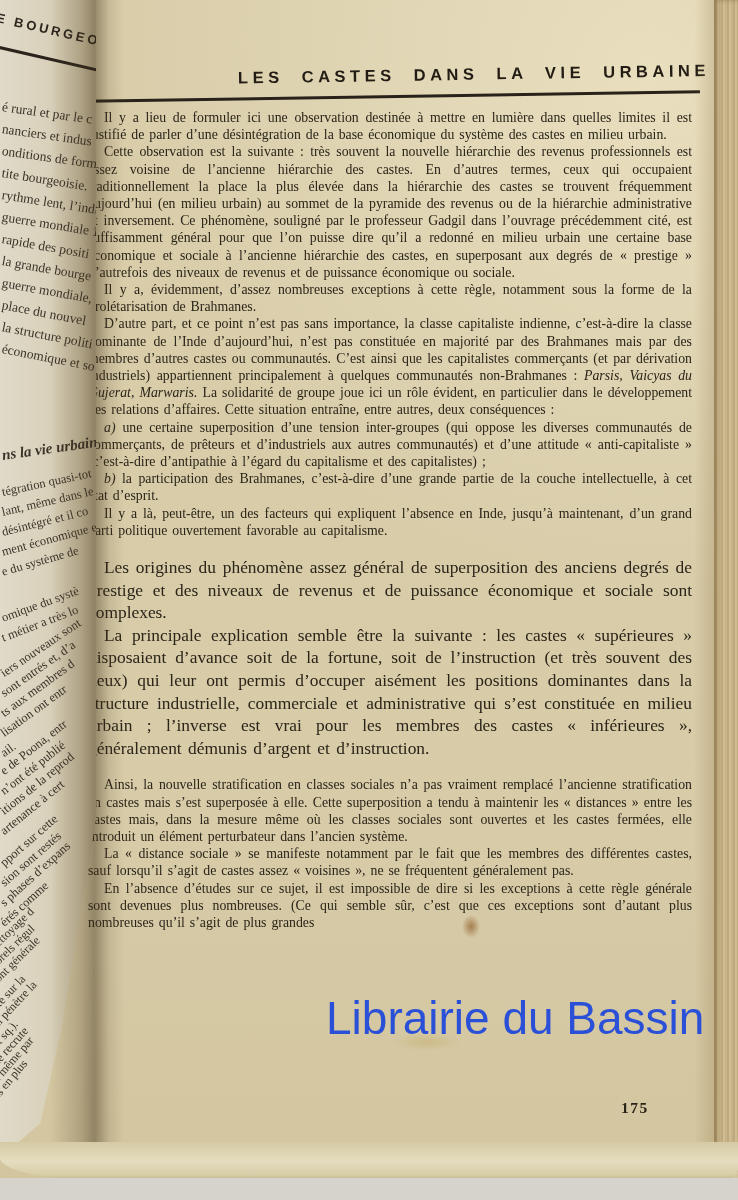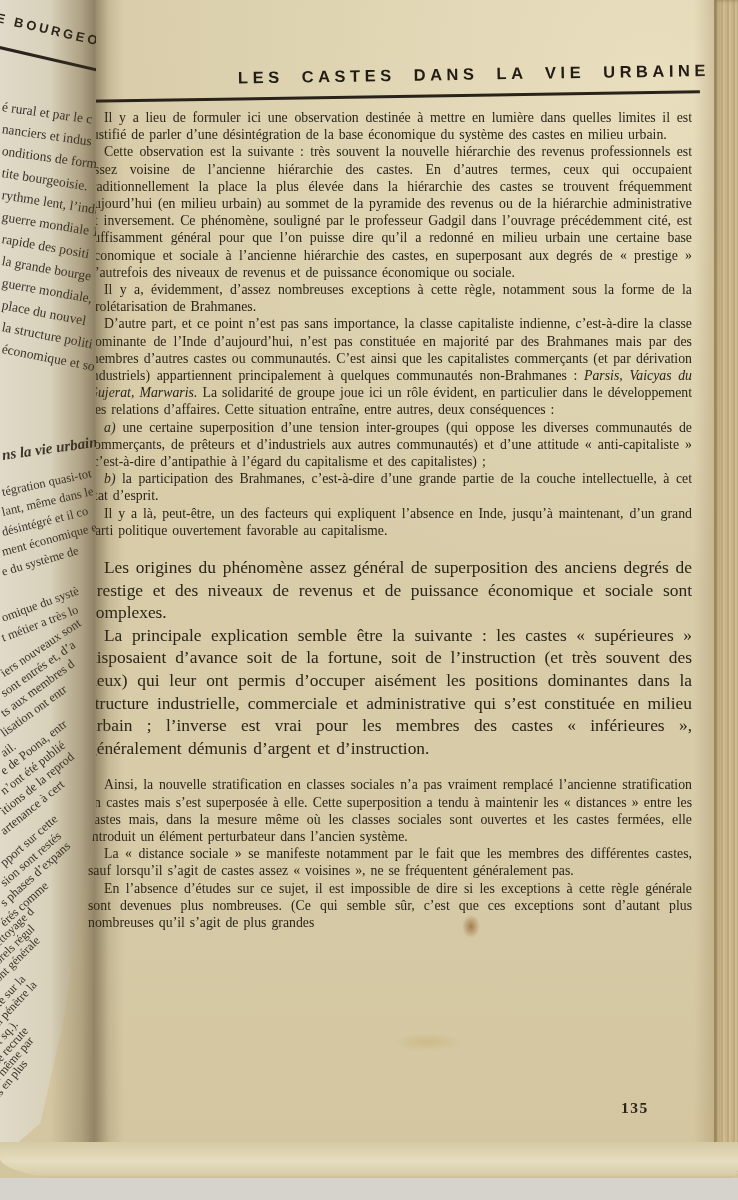--- a/index.html
+++ b/index.html
@@ -112,21 +112,21 @@
         <p class="para small"><span>D’autre part, et ce point n’est pas sans importance, la classe capitaliste indienne, c’est-à-dire la classe dominante de l’Inde d’aujourd’hui, n’est pas constituée en majorité par des Brahmanes mais par des membres d’autres castes ou communautés. C’est ainsi que les capitalistes commerçants (et par dérivation industriels) appartiennent principalement à quelques communautés non-Brahmanes : </span><span style="font-style: italic;">Parsis, Vaicyas du Gujerat, Marwaris.</span><span> La solidarité de groupe joue ici un rôle évident, en particulier dans le développement des relations d’affaires. Cette situation entraîne, entre autres, deux conséquences :</span></p>
         <p class="para small"><span style="font-style: italic;">a)</span><span> une certaine superposition d’une tension inter-groupes (qui oppose les diverses communautés de commerçants, de prêteurs et d’industriels aux autres communautés) et d’une attitude « anti-capitaliste » (c’est-à-dire d’antipathie à l’égard du capitalisme et des capitalistes) ;</span></p>
         <p class="para small"><span style="font-style: italic;">b)</span><span> la participation des Brahmanes, c’est-à-dire d’une grande partie de la couche intellectuelle, à cet état d’esprit.</span></p>
         <p class="para small"><span>Il y a là, peut-être, un des facteurs qui expliquent l’absence en Inde, jusqu’à maintenant, d’un grand parti politique ouvertement favorable au capitalisme.</span></p>
         <p class="para large gap"><span>Les origines du phénomène assez général de superposition des anciens degrés de prestige et des niveaux de revenus et de puissance économique et sociale sont complexes.</span></p>
         <p class="para large"><span>La principale explication semble être la suivante : les castes « supérieures » disposaient d’avance soit de la fortune, soit de l’instruction (et très souvent des deux) qui leur ont permis d’occuper aisément les positions dominantes dans la structure industrielle, commerciale et administrative qui s’est constituée en milieu urbain ; l’inverse est vrai pour les membres des castes « inférieures », généralement démunis d’argent et d’instruction.</span></p>
         <p class="para small gap"><span>Ainsi, la nouvelle stratification en classes sociales n’a pas vraiment remplacé l’ancienne stratification en castes mais s’est superposée à elle. Cette superposition a tendu à maintenir les « distances » entre les castes mais, dans la mesure même où les classes sociales sont ouvertes et les castes fermées, elle introduit un élément perturbateur dans l’ancien système.</span></p>
         <p class="para small"><span>La « distance sociale » se manifeste notamment par le fait que les membres des différentes castes, sauf lorsqu’il s’agit de castes assez « voisines », ne se fréquentent généralement pas.</span></p>
         <p class="para small"><span>En l’absence d’études sur ce sujet, il est impossible de dire si les exceptions à cette règle générale sont devenues plus nombreuses. (Ce qui semble sûr, c’est que ces exceptions sont d’autant plus nombreuses qu’il s’agit de plus grandes</span></p>
       </div>
-    <div class="pagenum">135</div>
+    <div class="pagenum">175</div>
   </div>
 
   <div class="edge-band"></div>
   <div class="fore-edge"></div>
 
   <div class="left-page">
     <div class="lp-head">TE BOURGEOISE</div>
     <div class="lp-rule"></div>
     <div id="fragments">
         <div class="frag" style="top: 100px; left: 2px; font-size: 13.5px; transform: rotate(8deg);">é rural et par le c</div>
@@ -175,13 +175,14 @@
   </div>
 
   <div class="gutter"></div>
 
   <div class="stain"></div>
   <div class="smudge"></div>
 
   <div class="bottom-edge"></div>
   <div class="bottom-surface"></div>
 
+  <div class="watermark">Librairie du Bassin</div>
 </div>
 
 </body></html>

